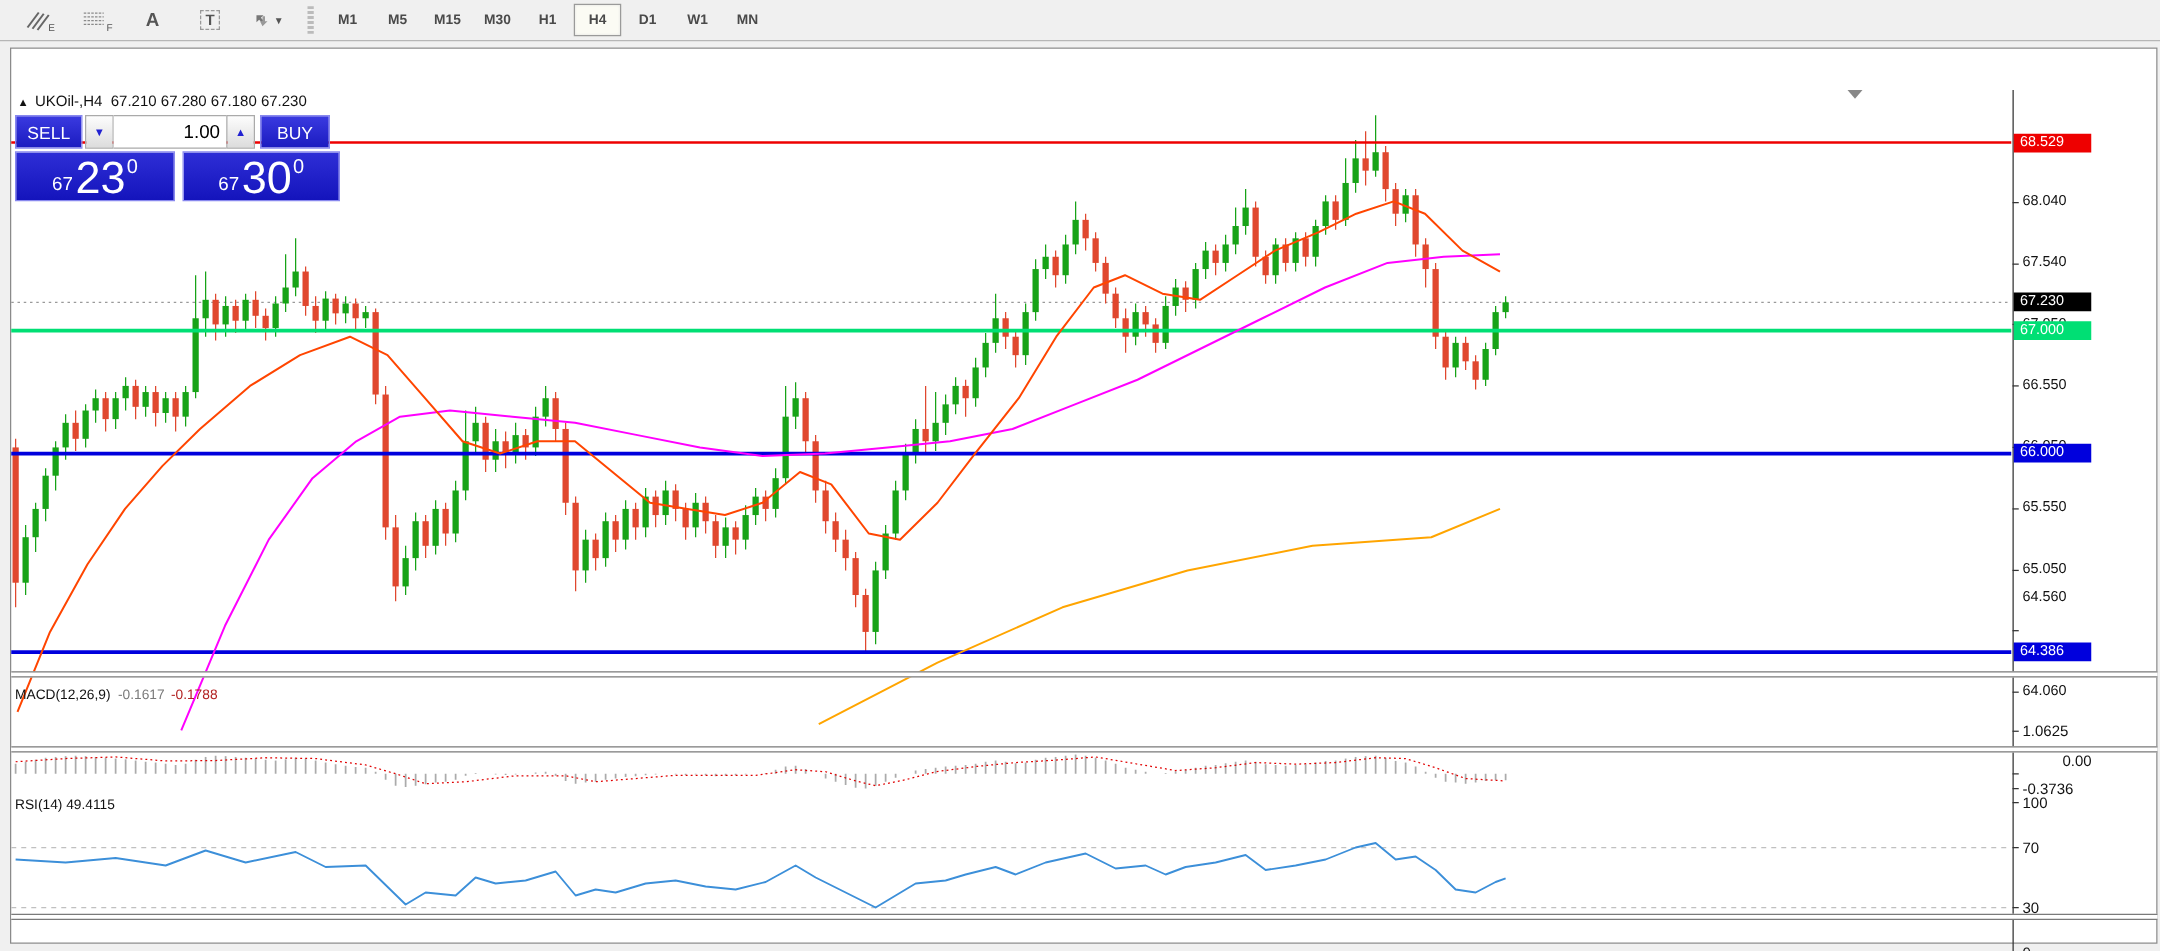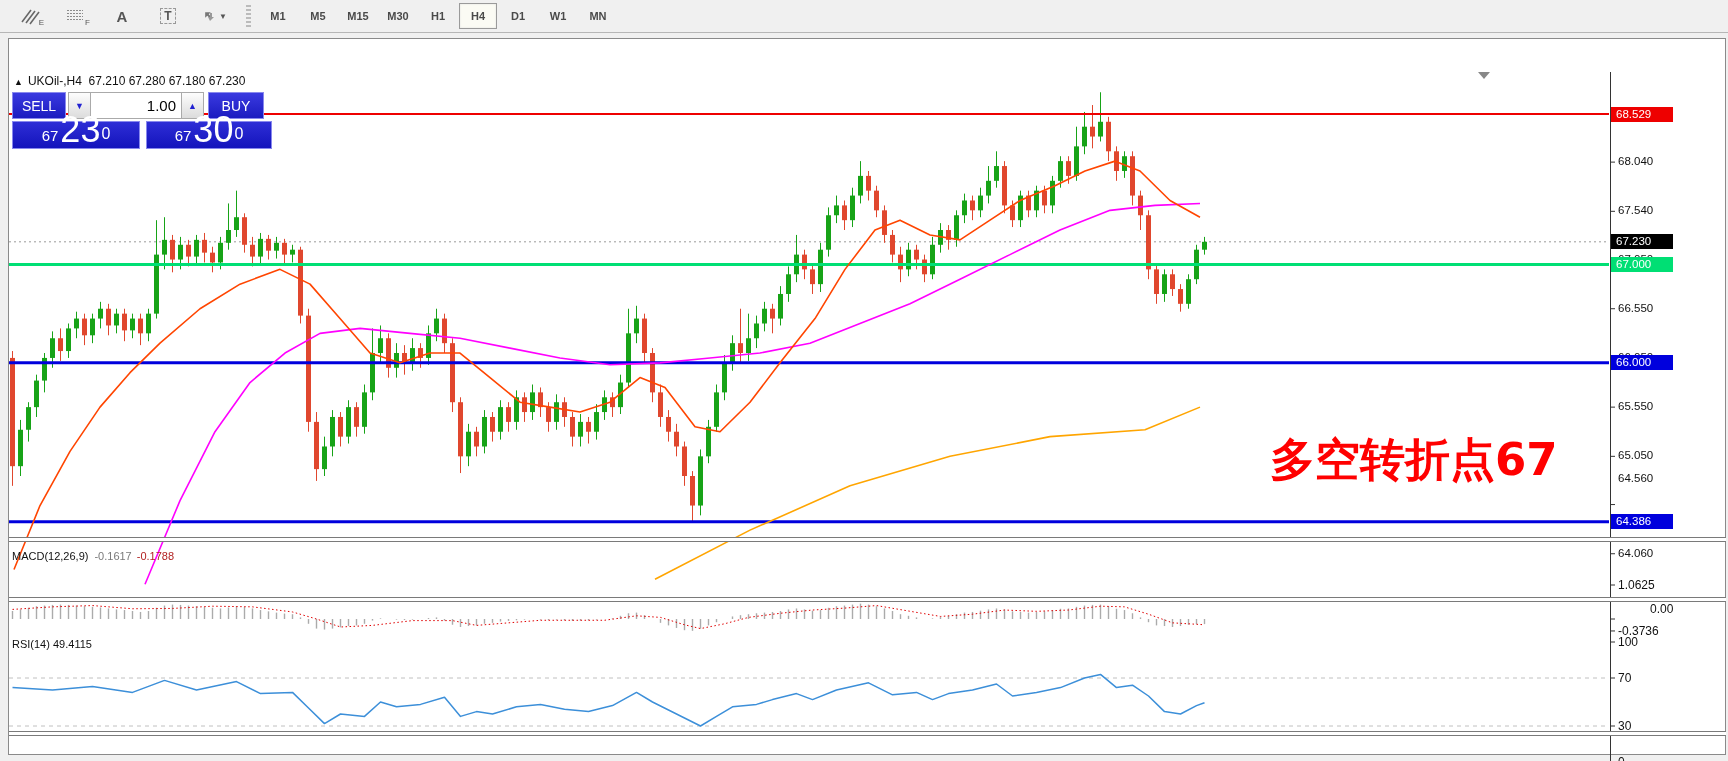--- a/index.html
+++ b/index.html
@@ -45,21 +45,21 @@
   .trade-panel{position:absolute;left:12px;top:58px;z-index:5;width:278px;}
   .tp-row1{display:flex;height:27px;}
   .btn-blue{background:linear-gradient(#3a3ae0,#1b1bc0);color:#fff;border:1px solid #8888ee;
     display:flex;align-items:center;justify-content:center;font-size:14px;box-sizing:border-box;}
   .sellbtn{width:54px;}
   .buybtn{width:56px;margin-left:4px;}
   .spin{width:23px;background:linear-gradient(#fdfdfd,#dcdcdc);border:1px solid #aaa;
     display:flex;align-items:center;justify-content:center;color:#2121d1;font-size:9px;box-sizing:border-box;}
   .vol{width:90px;border:1px solid #aaa;border-left:none;border-right:none;font-size:15px;
     text-align:right;padding:0 5px 0 0;box-sizing:border-box;font-family:"Liberation Sans",sans-serif;}
-  .tp-row2{display:flex;margin-top:2px;height:28px;}
+  .tp-row2{display:flex;margin-top:2px;height:40px;}
   .bigpx{background:linear-gradient(#2e2ed6,#1414bc);border:1px solid #8888ee;color:#fff;
     display:flex;align-items:flex-end;justify-content:center;box-sizing:border-box;}
   .bigpx.left{width:128px;}
   .bigpx.right{width:126px;margin-left:6px;}
   .px-small{font-size:15px;margin:0 2px 4px 0;}
   .px-big{font-size:36px;line-height:36px;margin-bottom:0px;}
   .px-sup{font-size:16px;margin:3px 0 0 1px;align-self:flex-start;}
   
   .annotation{position:absolute;left:1270px;top:396px;font-size:45px;font-weight:bold;
     color:#ff0000;z-index:1;white-space:nowrap;font-family:"DejaVu Sans",sans-serif;}
@@ -123,21 +123,20 @@
         <div class="tf-btn active">H4</div>
         <div class="tf-btn">D1</div>
         <div class="tf-btn">W1</div>
         <div class="tf-btn">MN</div>
       </div>
   </div>
 
   <div class="chart-frame">
     <div class="plot-bg"></div>
 
-    <div class="annotation">多空转折点67</div>
 
     <svg class="layer" id="chart-svg" width="1728" height="761" viewBox="0 0 1728 761">
         <line x1="9" y1="207.82159999999925" x2="1609" y2="207.82159999999925" stroke="#9a9a9a" stroke-width="1" stroke-dasharray="2,3"></line>
         <line x1="12.5" y1="317.04559999999924" x2="12.5" y2="451.8535999999997" stroke="#e0472e" stroke-width="1"></line>
         <rect x="10" y="323.93359999999996" width="5" height="108.23999999999944" fill="#e0472e"></rect>
         <line x1="20.5" y1="385.9255999999995" x2="20.5" y2="442.0136000000002" stroke="#17a317" stroke-width="1"></line>
         <rect x="18" y="395.76560000000035" width="5" height="36.40799999999905" fill="#17a317"></rect>
         <line x1="28.5" y1="368.2136000000002" x2="28.5" y2="407.5735999999994" stroke="#17a317" stroke-width="1"></line>
         <rect x="26" y="373.13359999999994" width="5" height="22.632000000000403" fill="#17a317"></rect>
         <line x1="36.5" y1="340.6616000000001" x2="36.5" y2="382.9735999999994" stroke="#17a317" stroke-width="1"></line>

